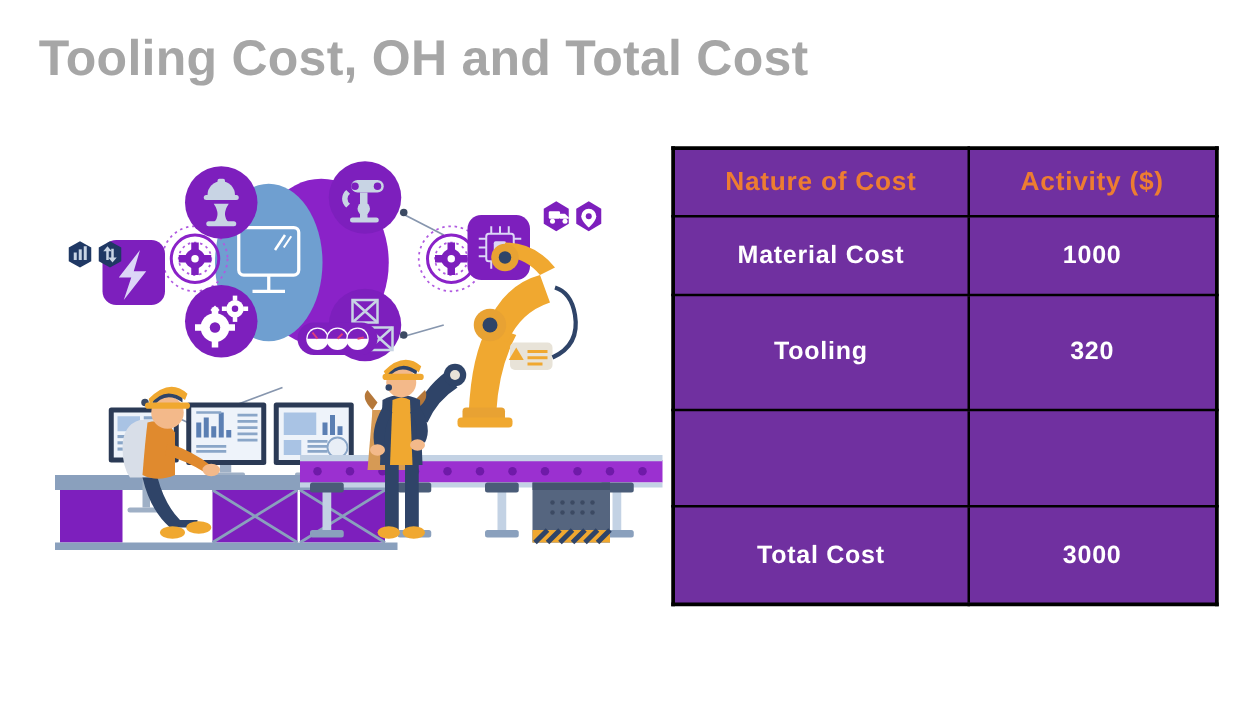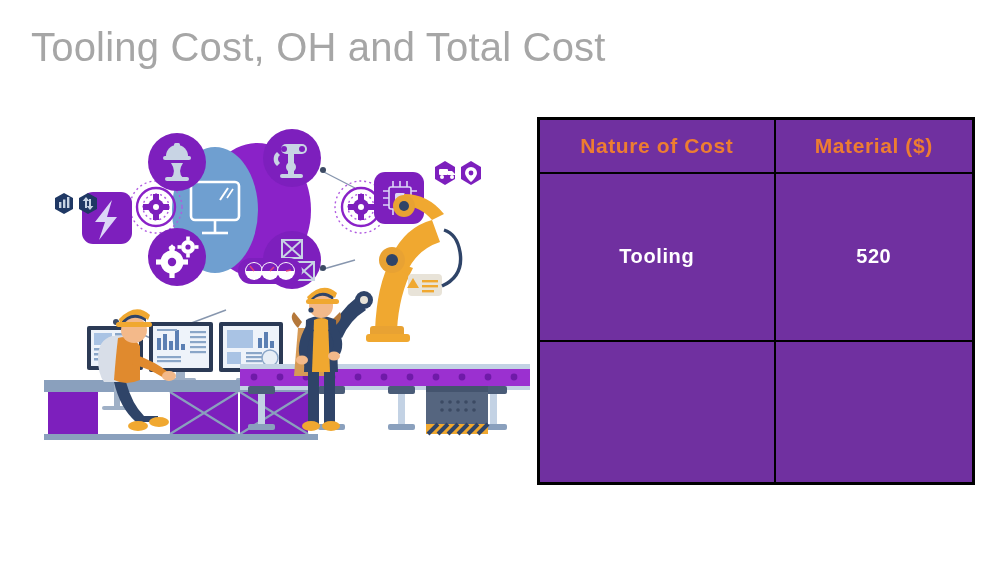--- a/index.html
+++ b/index.html
@@ -14,21 +14,21 @@
     overflow: hidden;
     font-family: "Liberation Sans", sans-serif;
   }
 
   
   #slide-title {
     position: absolute;
     left: 31px;
     top: 24px;
     font-size: 40px;
-    font-weight: 400;
+    font-weight: 700;
     color: #a6a6a6;
     letter-spacing: 0.2px;
     white-space: nowrap;
     line-height: 1.15;
   }
 
   
   #illustration {
     position: absolute;
     left: 30px;
@@ -503,26 +503,34 @@
 </div>
 
 <table id="cost-table">
   <colgroup>
     <col class="c-nature">
     <col class="c-estimate">
   </colgroup>
   <thead>
     <tr>
       <th>Nature of Cost</th>
-      <th>Material ($)</th>
+      <th>Activity ($)</th>
     </tr>
   </thead>
   <tbody>
+    <tr class="r-material">
+      <td>Material Cost</td>
+      <td>1000</td>
+    </tr>
     <tr class="r-overhead">
       <td>Tooling</td>
-      <td>520</td>
+      <td>320</td>
     </tr>
     <tr class="r-blank">
       <td></td>
       <td></td>
     </tr>
+    <tr class="r-total">
+      <td>Total Cost</td>
+      <td>3000</td>
+    </tr>
   </tbody>
 </table>
 
 </body></html>

